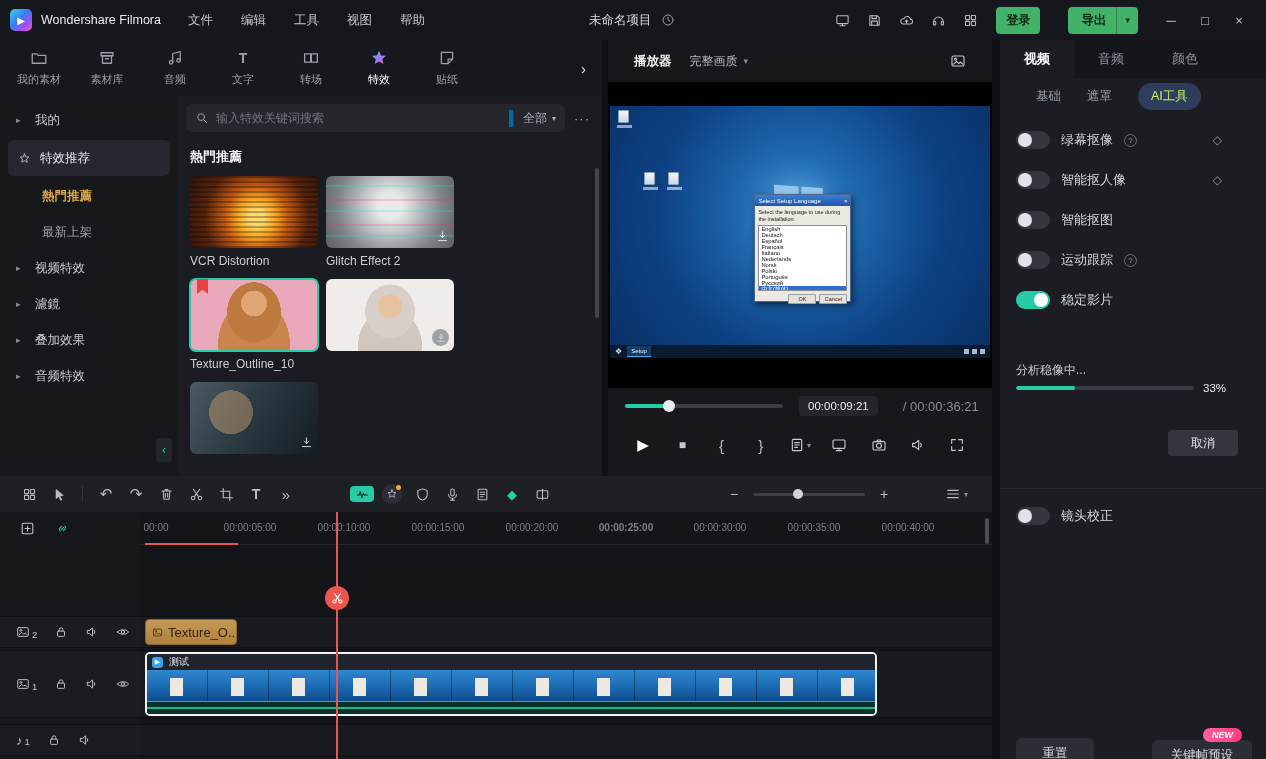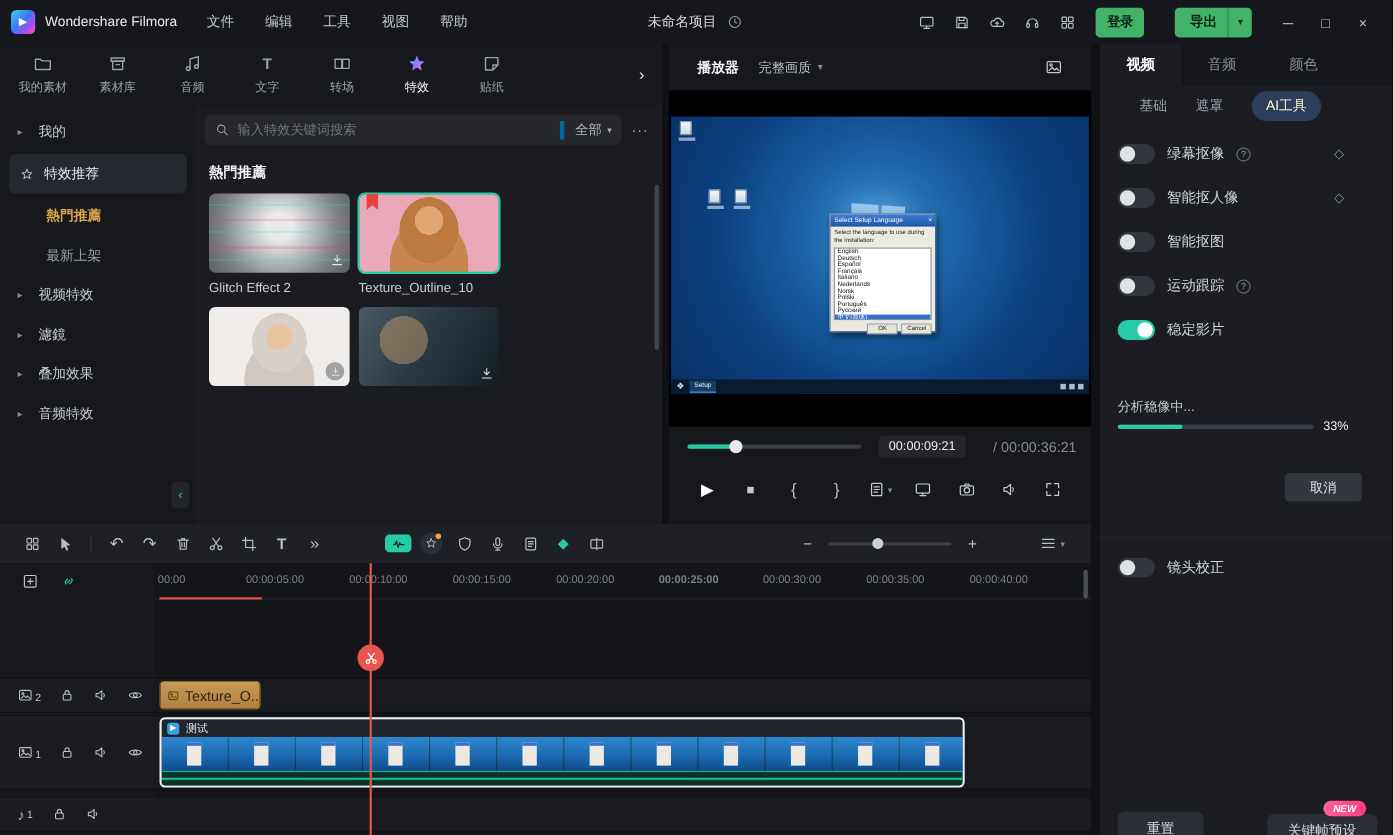--- a/index.html
+++ b/index.html
@@ -117,21 +117,21 @@
 .pc.brace{font-size:15px;color:#b9bdc4}
 .pc .car{font-size:8px;color:#878c95;margin-left:2px}
 
 
 .inspector{position:absolute;left:1000px;top:40px;width:266px;height:719px;background:#1b1d23;overflow:hidden}
 .itabs{height:38px;background:#15161b;display:flex}
 .itab{width:74px;display:flex;align-items:center;justify-content:center;color:#8b9099;font-size:13px}
 .itab.active{background:#1b1d23;color:#fff;font-weight:bold}
 .isubtabs{height:36px;display:flex;align-items:center;gap:26px;padding-left:36px;font-size:12.5px;color:#9aa0a8}
 .isub{white-space:nowrap}
-.isub.pill{background:#2f3d5c;color:#fef9c3;padding:5px 13px;border-radius:14px}
+.isub.pill{background:#2f3d5c;color:#bef264;padding:5px 13px;border-radius:14px}
 .tools{position:absolute;left:0;right:0;top:74px}
 .tool-row{height:40px;display:flex;align-items:center;padding:0 16px;gap:11px;position:relative}
 .tool-row:first-child{margin-top:6px}
 .toggle{width:34px;height:18px;border-radius:9px;background:#33363d;position:relative;flex:none}
 .toggle::after{content:"";position:absolute;left:2px;top:2px;width:14px;height:14px;border-radius:50%;background:#dfe3e7}
 .toggle.on{background:#27cba6}
 .toggle.on::after{left:18px;background:#fdfefe}
 .tool-label{color:#d2d6db;font-size:13px}
 .help{width:13px;height:13px;border:1px solid #6b7078;border-radius:50%;color:#9aa0a8;font-size:8px;display:flex;align-items:center;justify-content:center;flex:none}
 .kf{position:absolute;right:44px;color:#8b9099;font-size:12px}
@@ -486,20 +486,26 @@
               <span>全部</span>
               <span class="car" style="font-size:8px">▾</span>
             </span>
           </div>
           <span class="dots">···</span>
         </div>
 
         <div class="sect">熱門推薦</div>
 
         <div class="fx-grid">
+          <div>
+            <div class="fx-thumb t1">
+                <div class="scanlines"></div>
+              </div>
+            <div class="fx-name">VCR Distortion</div>
+          </div>
           <div>
             <div class="fx-thumb t2">
               <div class="glitch"></div>
               <span class="fx-dl">
                   <svg class="ic">
                     <use href="#sym-download"></use>
                   </svg>
                 </span>
             </div>
             <div class="fx-name">Glitch Effect 2</div>

